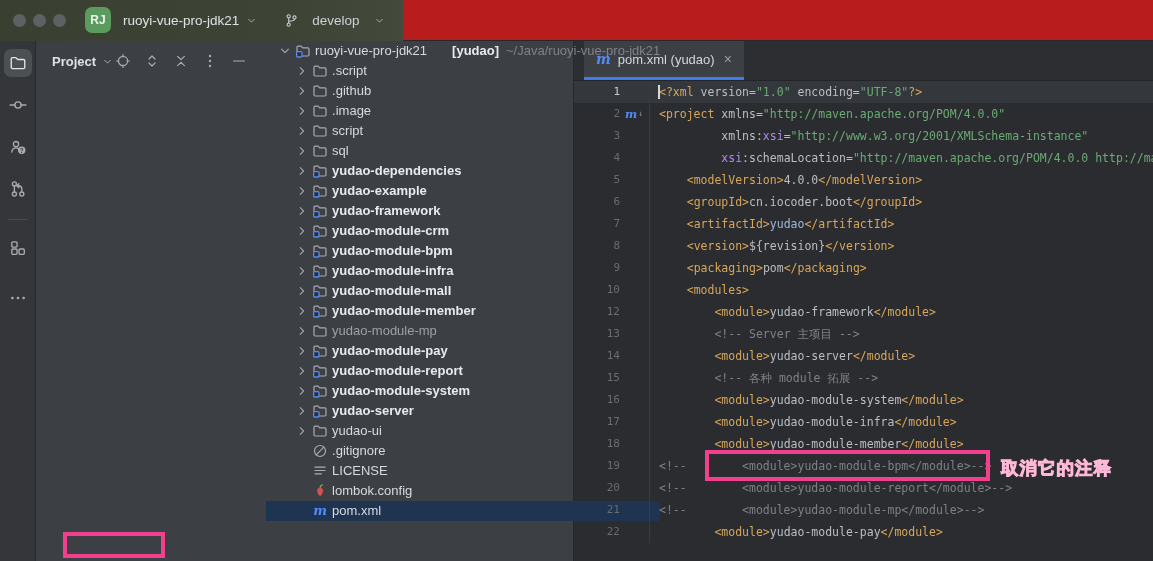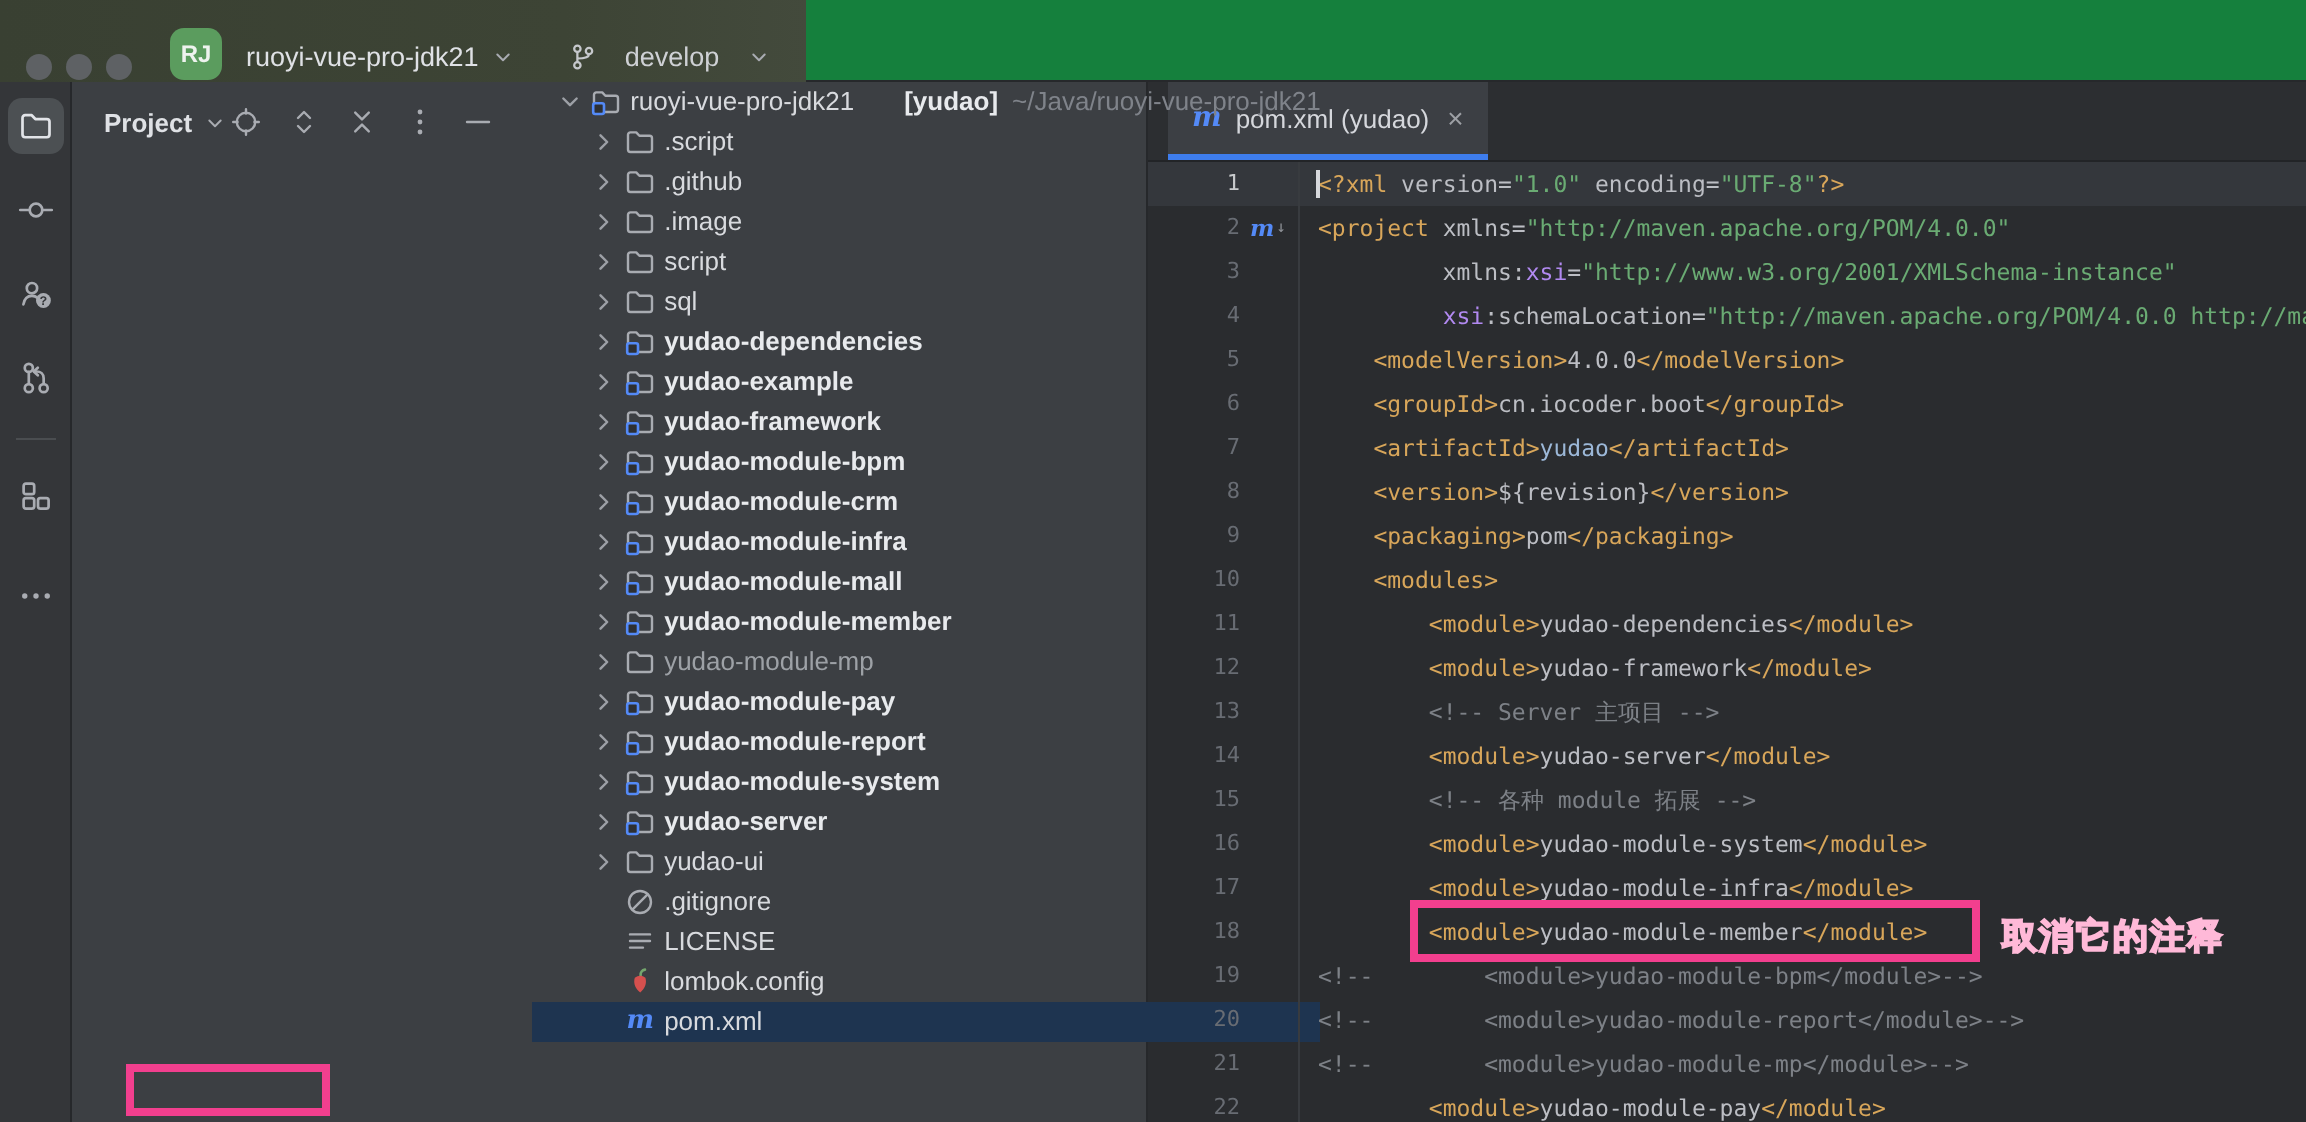--- a/index.html
+++ b/index.html
@@ -1,22 +1,22 @@
 <!DOCTYPE html>
 <html><head>
 <meta charset="utf-8">
 <style>
   html,body{margin:0;padding:0;background:#1e1f22;}
   *{box-sizing:border-box;}
   #app{position:relative;width:1153px;height:561px;overflow:hidden;
        font-family:"Liberation Sans",sans-serif;color:#dfe1e5;background:#2a2c2f;}
 
   
-  .titlebar{position:relative;height:41px;background:#15803d;border-bottom:1px solid #26282b;
-            display:flex;align-items:flex-end;}
+  .titlebar{position:relative;height:41px;background:#b91c1c;border-bottom:1px solid #26282b;
+            display:flex;align-items:center;}
   .green-tint{position:absolute;left:0;top:0;width:403px;height:41px;
               background:linear-gradient(90deg,#394032,#3d4435 70%,#434a3c);pointer-events:none;}
   .lights{position:relative;display:flex;gap:7px;margin-left:13px;}
   .light{width:13px;height:13px;border-radius:50%;background:#5e6164;}
   .badge{position:relative;width:26px;height:26px;border-radius:7px;background:#5b9c5e;
          margin-left:19px;display:flex;align-items:center;justify-content:center;
          font-size:12px;font-weight:bold;color:#eef3ee;}
   .tb-widget{position:relative;display:flex;align-items:center;gap:6px;border:none;background:none;
              color:#dfe1e5;font-size:13.5px;font-family:inherit;padding:4px 6px;border-radius:6px;cursor:default;}
   .proj{margin-left:6px;font-weight:500;}
@@ -338,35 +338,35 @@
               <svg width="14" height="14" viewBox="0 0 16 16" fill="none" stroke="#a9acb2" stroke-width="1.2" stroke-linecap="round" stroke-linejoin="round">
                 <path d="M6 4.2l3.8 3.8L6 11.8" stroke="#9da0a6" stroke-width="1.4"></path>
               </svg>
             </span>
             <span class="ticon">
               <svg width="16" height="16" viewBox="0 0 16 16" fill="none" stroke="#a9acb2" stroke-width="1.2" stroke-linecap="round" stroke-linejoin="round">
                 <path d="M2 4.4c0-.7.5-1.2 1.2-1.2h2.9l1.6 1.7h5.1c.7 0 1.2.5 1.2 1.2v5.7c0 .7-.5 1.2-1.2 1.2H3.2c-.7 0-1.2-.5-1.2-1.2z"></path>
                 <rect x="1.6" y="8.6" width="5.4" height="5.4" rx="1" fill="#2e3033" stroke="#548af7" stroke-width="1.3"></rect>
               </svg>
             </span>
+            <span class="tlabel bold">yudao-module-crm</span>
+          </div>
+          <div class="trow indent1">
+            <span class="chev">
+              <svg width="14" height="14" viewBox="0 0 16 16" fill="none" stroke="#a9acb2" stroke-width="1.2" stroke-linecap="round" stroke-linejoin="round">
+                <path d="M6 4.2l3.8 3.8L6 11.8" stroke="#9da0a6" stroke-width="1.4"></path>
+              </svg>
+            </span>
+            <span class="ticon">
+              <svg width="16" height="16" viewBox="0 0 16 16" fill="none" stroke="#a9acb2" stroke-width="1.2" stroke-linecap="round" stroke-linejoin="round">
+                <path d="M2 4.4c0-.7.5-1.2 1.2-1.2h2.9l1.6 1.7h5.1c.7 0 1.2.5 1.2 1.2v5.7c0 .7-.5 1.2-1.2 1.2H3.2c-.7 0-1.2-.5-1.2-1.2z"></path>
+                <rect x="1.6" y="8.6" width="5.4" height="5.4" rx="1" fill="#2e3033" stroke="#548af7" stroke-width="1.3"></rect>
+              </svg>
+            </span>
             <span class="tlabel bold">yudao-module-bpm</span>
-          </div>
-          <div class="trow indent1">
-            <span class="chev">
-              <svg width="14" height="14" viewBox="0 0 16 16" fill="none" stroke="#a9acb2" stroke-width="1.2" stroke-linecap="round" stroke-linejoin="round">
-                <path d="M6 4.2l3.8 3.8L6 11.8" stroke="#9da0a6" stroke-width="1.4"></path>
-              </svg>
-            </span>
-            <span class="ticon">
-              <svg width="16" height="16" viewBox="0 0 16 16" fill="none" stroke="#a9acb2" stroke-width="1.2" stroke-linecap="round" stroke-linejoin="round">
-                <path d="M2 4.4c0-.7.5-1.2 1.2-1.2h2.9l1.6 1.7h5.1c.7 0 1.2.5 1.2 1.2v5.7c0 .7-.5 1.2-1.2 1.2H3.2c-.7 0-1.2-.5-1.2-1.2z"></path>
-                <rect x="1.6" y="8.6" width="5.4" height="5.4" rx="1" fill="#2e3033" stroke="#548af7" stroke-width="1.3"></rect>
-              </svg>
-            </span>
-            <span class="tlabel bold">yudao-module-crm</span>
           </div>
           <div class="trow indent1">
             <span class="chev">
               <svg width="14" height="14" viewBox="0 0 16 16" fill="none" stroke="#a9acb2" stroke-width="1.2" stroke-linecap="round" stroke-linejoin="round">
                 <path d="M6 4.2l3.8 3.8L6 11.8" stroke="#9da0a6" stroke-width="1.4"></path>
               </svg>
             </span>
             <span class="ticon">
               <svg width="16" height="16" viewBox="0 0 16 16" fill="none" stroke="#a9acb2" stroke-width="1.2" stroke-linecap="round" stroke-linejoin="round">
                 <path d="M2 4.4c0-.7.5-1.2 1.2-1.2h2.9l1.6 1.7h5.1c.7 0 1.2.5 1.2 1.2v5.7c0 .7-.5 1.2-1.2 1.2H3.2c-.7 0-1.2-.5-1.2-1.2z"></path>
@@ -537,21 +537,20 @@
       <div class="cline current"><div class="gutter"><span class="lnum">1</span><span class="gicon"></span></div><div class="ctext"><span class="tok-tag">&lt;?xml</span><span class="tok-pln"> version=</span><span class="tok-str">"1.0"</span><span class="tok-pln"> encoding=</span><span class="tok-str">"UTF-8"</span><span class="tok-tag">?&gt;</span><span class="caret"></span></div></div>
           <div class="cline"><div class="gutter"><span class="lnum">2</span><span class="gicon"><span class="mvn" style="font-size:11.5px">m</span><span style="color:#8d9096;font-size:8px;margin-left:1px">↓</span></span></div><div class="ctext"><span class="tok-tag">&lt;project</span><span class="tok-pln"> xmlns=</span><span class="tok-str">"http://maven.apache.org/POM/4.0.0"</span></div></div>
           <div class="cline"><div class="gutter"><span class="lnum">3</span><span class="gicon"></span></div><div class="ctext"><span class="tok-pln">         xmlns:</span><span class="tok-ns">xsi</span><span class="tok-pln">=</span><span class="tok-str">"http://www.w3.org/2001/XMLSchema-instance"</span></div></div>
           <div class="cline"><div class="gutter"><span class="lnum">4</span><span class="gicon"></span></div><div class="ctext"><span class="tok-pln">         </span><span class="tok-ns">xsi</span><span class="tok-pln">:schemaLocation=</span><span class="tok-str">"http://maven.apache.org/POM/4.0.0 http://maven.apache.org/xsd/maven-4.0.0.xsd"</span></div></div>
           <div class="cline"><div class="gutter"><span class="lnum">5</span><span class="gicon"></span></div><div class="ctext"><span class="tok-pln">    </span><span class="tok-tag">&lt;modelVersion&gt;</span><span class="tok-pln">4.0.0</span><span class="tok-tag">&lt;/modelVersion&gt;</span></div></div>
           <div class="cline"><div class="gutter"><span class="lnum">6</span><span class="gicon"></span></div><div class="ctext"><span class="tok-pln">    </span><span class="tok-tag">&lt;groupId&gt;</span><span class="tok-pln">cn.iocoder.boot</span><span class="tok-tag">&lt;/groupId&gt;</span></div></div>
           <div class="cline"><div class="gutter"><span class="lnum">7</span><span class="gicon"></span></div><div class="ctext"><span class="tok-pln">    </span><span class="tok-tag">&lt;artifactId&gt;</span><span class="tok-blue">yudao</span><span class="tok-tag">&lt;/artifactId&gt;</span></div></div>
           <div class="cline"><div class="gutter"><span class="lnum">8</span><span class="gicon"></span></div><div class="ctext"><span class="tok-pln">    </span><span class="tok-tag">&lt;version&gt;</span><span class="tok-pln">${revision}</span><span class="tok-tag">&lt;/version&gt;</span></div></div>
           <div class="cline"><div class="gutter"><span class="lnum">9</span><span class="gicon"></span></div><div class="ctext"><span class="tok-pln">    </span><span class="tok-tag">&lt;packaging&gt;</span><span class="tok-pln">pom</span><span class="tok-tag">&lt;/packaging&gt;</span></div></div>
           <div class="cline"><div class="gutter"><span class="lnum">10</span><span class="gicon"></span></div><div class="ctext"><span class="tok-pln">    </span><span class="tok-tag">&lt;modules&gt;</span></div></div>
-          <div class="cline"><div class="gutter"><span class="lnum">11</span><span class="gicon"></span></div><div class="ctext"><span class="tok-pln">        </span><span class="tok-tag">&lt;module&gt;</span><span class="tok-pln">yudao-dependencies</span><span class="tok-tag">&lt;/module&gt;</span></div></div>
           <div class="cline"><div class="gutter"><span class="lnum">12</span><span class="gicon"></span></div><div class="ctext"><span class="tok-pln">        </span><span class="tok-tag">&lt;module&gt;</span><span class="tok-pln">yudao-framework</span><span class="tok-tag">&lt;/module&gt;</span></div></div>
           <div class="cline"><div class="gutter"><span class="lnum">13</span><span class="gicon"></span></div><div class="ctext"><span class="tok-pln">        </span><span class="tok-com">&lt;!-- Server 主项目 --&gt;</span></div></div>
           <div class="cline"><div class="gutter"><span class="lnum">14</span><span class="gicon"></span></div><div class="ctext"><span class="tok-pln">        </span><span class="tok-tag">&lt;module&gt;</span><span class="tok-pln">yudao-server</span><span class="tok-tag">&lt;/module&gt;</span></div></div>
           <div class="cline"><div class="gutter"><span class="lnum">15</span><span class="gicon"></span></div><div class="ctext"><span class="tok-pln">        </span><span class="tok-com">&lt;!-- 各种 module 拓展 --&gt;</span></div></div>
           <div class="cline"><div class="gutter"><span class="lnum">16</span><span class="gicon"></span></div><div class="ctext"><span class="tok-pln">        </span><span class="tok-tag">&lt;module&gt;</span><span class="tok-pln">yudao-module-system</span><span class="tok-tag">&lt;/module&gt;</span></div></div>
           <div class="cline"><div class="gutter"><span class="lnum">17</span><span class="gicon"></span></div><div class="ctext"><span class="tok-pln">        </span><span class="tok-tag">&lt;module&gt;</span><span class="tok-pln">yudao-module-infra</span><span class="tok-tag">&lt;/module&gt;</span></div></div>
           <div class="cline"><div class="gutter"><span class="lnum">18</span><span class="gicon"></span></div><div class="ctext"><span class="tok-pln">        </span><span class="tok-tag">&lt;module&gt;</span><span class="tok-pln">yudao-module-member</span><span class="tok-tag">&lt;/module&gt;</span></div></div>
           <div class="cline"><div class="gutter"><span class="lnum">19</span><span class="gicon"></span></div><div class="ctext"><span class="tok-com">&lt;!--        &lt;module&gt;yudao-module-bpm&lt;/module&gt;--&gt;</span></div></div>
           <div class="cline"><div class="gutter"><span class="lnum">20</span><span class="gicon"></span></div><div class="ctext"><span class="tok-com">&lt;!--        &lt;module&gt;yudao-module-report&lt;/module&gt;--&gt;</span></div></div>
           <div class="cline"><div class="gutter"><span class="lnum">21</span><span class="gicon"></span></div><div class="ctext"><span class="tok-com">&lt;!--        &lt;module&gt;yudao-module-mp&lt;/module&gt;--&gt;</span></div></div>

